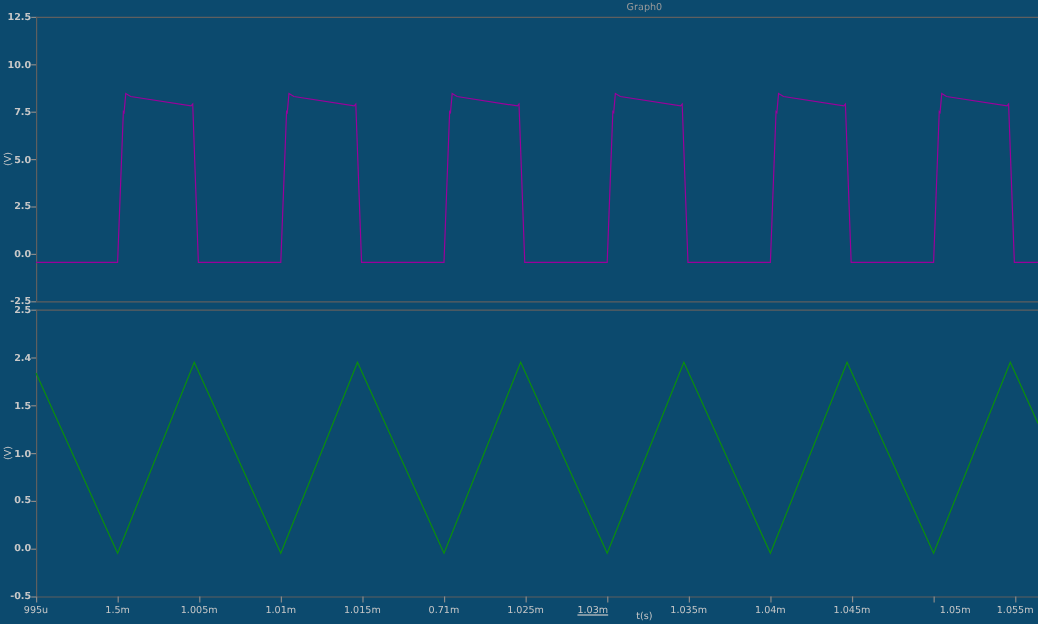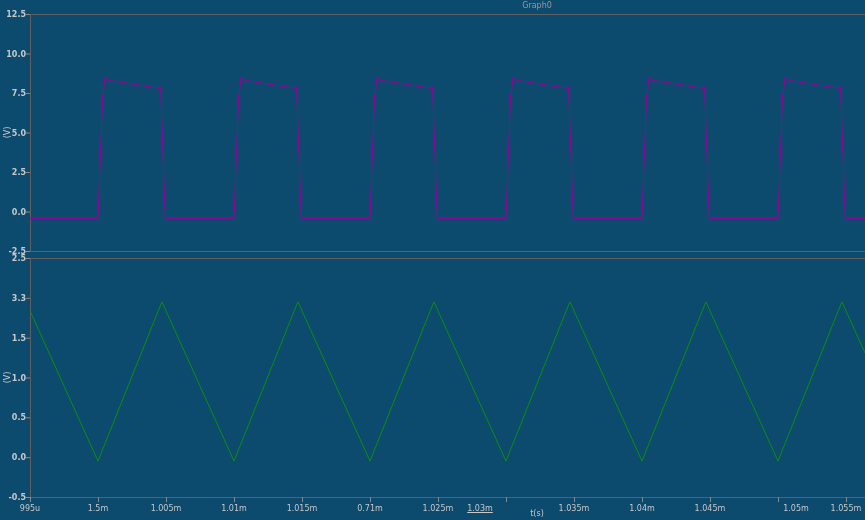--- a/index.html
+++ b/index.html
@@ -95,34 +95,34 @@
     </svg>
   <div id="tick-labels">
       <div class="y-tick-label" style="right: 839px; top: 14px;">12.5</div>
       <div class="y-tick-label" style="right: 839px; top: 53.5px;">10.0</div>
       <div class="y-tick-label" style="right: 839px; top: 93px;">7.5</div>
       <div class="y-tick-label" style="right: 839px; top: 132.5px;">5.0</div>
       <div class="y-tick-label" style="right: 839px; top: 172px;">2.5</div>
       <div class="y-tick-label" style="right: 839px; top: 211.5px;">0.0</div>
       <div class="y-tick-label" style="right: 839px; top: 251px;">-2.5</div>
       <div class="y-tick-label" style="right: 839px; top: 258px;">2.5</div>
-      <div class="y-tick-label" style="right: 839px; top: 297.833px;">3.3</div>
+      <div class="y-tick-label" style="right: 839px; top: 297.833px;">2.4</div>
       <div class="y-tick-label" style="right: 839px; top: 337.667px;">1.5</div>
       <div class="y-tick-label" style="right: 839px; top: 377.5px; text-align: center;">1.0</div>
       <div class="y-tick-label" style="right: 839px; top: 417.333px;">0.5</div>
       <div class="y-tick-label" style="right: 839px; top: 457.167px;">0.0</div>
       <div class="y-tick-label" style="right: 839px; top: 497px;">-0.5</div>
       <div class="x-tick-label" style="left: 30px; top: 504px;">995u</div>
       <div class="x-tick-label" style="left: 97.9967px; top: 504px;">1.5m</div>
       <div class="x-tick-label" style="left: 165.993px; top: 504px;">1.005m</div>
       <div class="x-tick-label" style="left: 233.99px; top: 504px;">1.01m</div>
       <div class="x-tick-label" style="left: 301.987px; top: 504px;">1.015m</div>
       <div class="x-tick-label" style="left: 369.984px; top: 504px;">0.71m</div>
       <div class="x-tick-label" style="left: 437.98px; top: 504px;">1.025m</div>
-      <div class="x-tick-label" style="left: 480px; top: 504px; text-decoration: underline;">1.03m</div>
+      <div class="x-tick-label" style="left: 494px; top: 504px; text-decoration: underline;">1.03m</div>
       <div class="x-tick-label" style="left: 573.974px; top: 504px;">1.035m</div>
       <div class="x-tick-label" style="left: 641.971px; top: 504px;">1.04m</div>
       <div class="x-tick-label" style="left: 709.967px; top: 504px;">1.045m</div>
       <div class="x-tick-label" style="left: 796px; top: 504px;">1.05m</div>
       <div class="x-tick-label" style="left: 845.961px; top: 504px;">1.055m</div>
     </div>
   <div class="y-axis-label top">(V)</div>
   <div class="y-axis-label bottom">(V)</div>
   <div class="x-axis-label">t(s)</div>
 </div>

